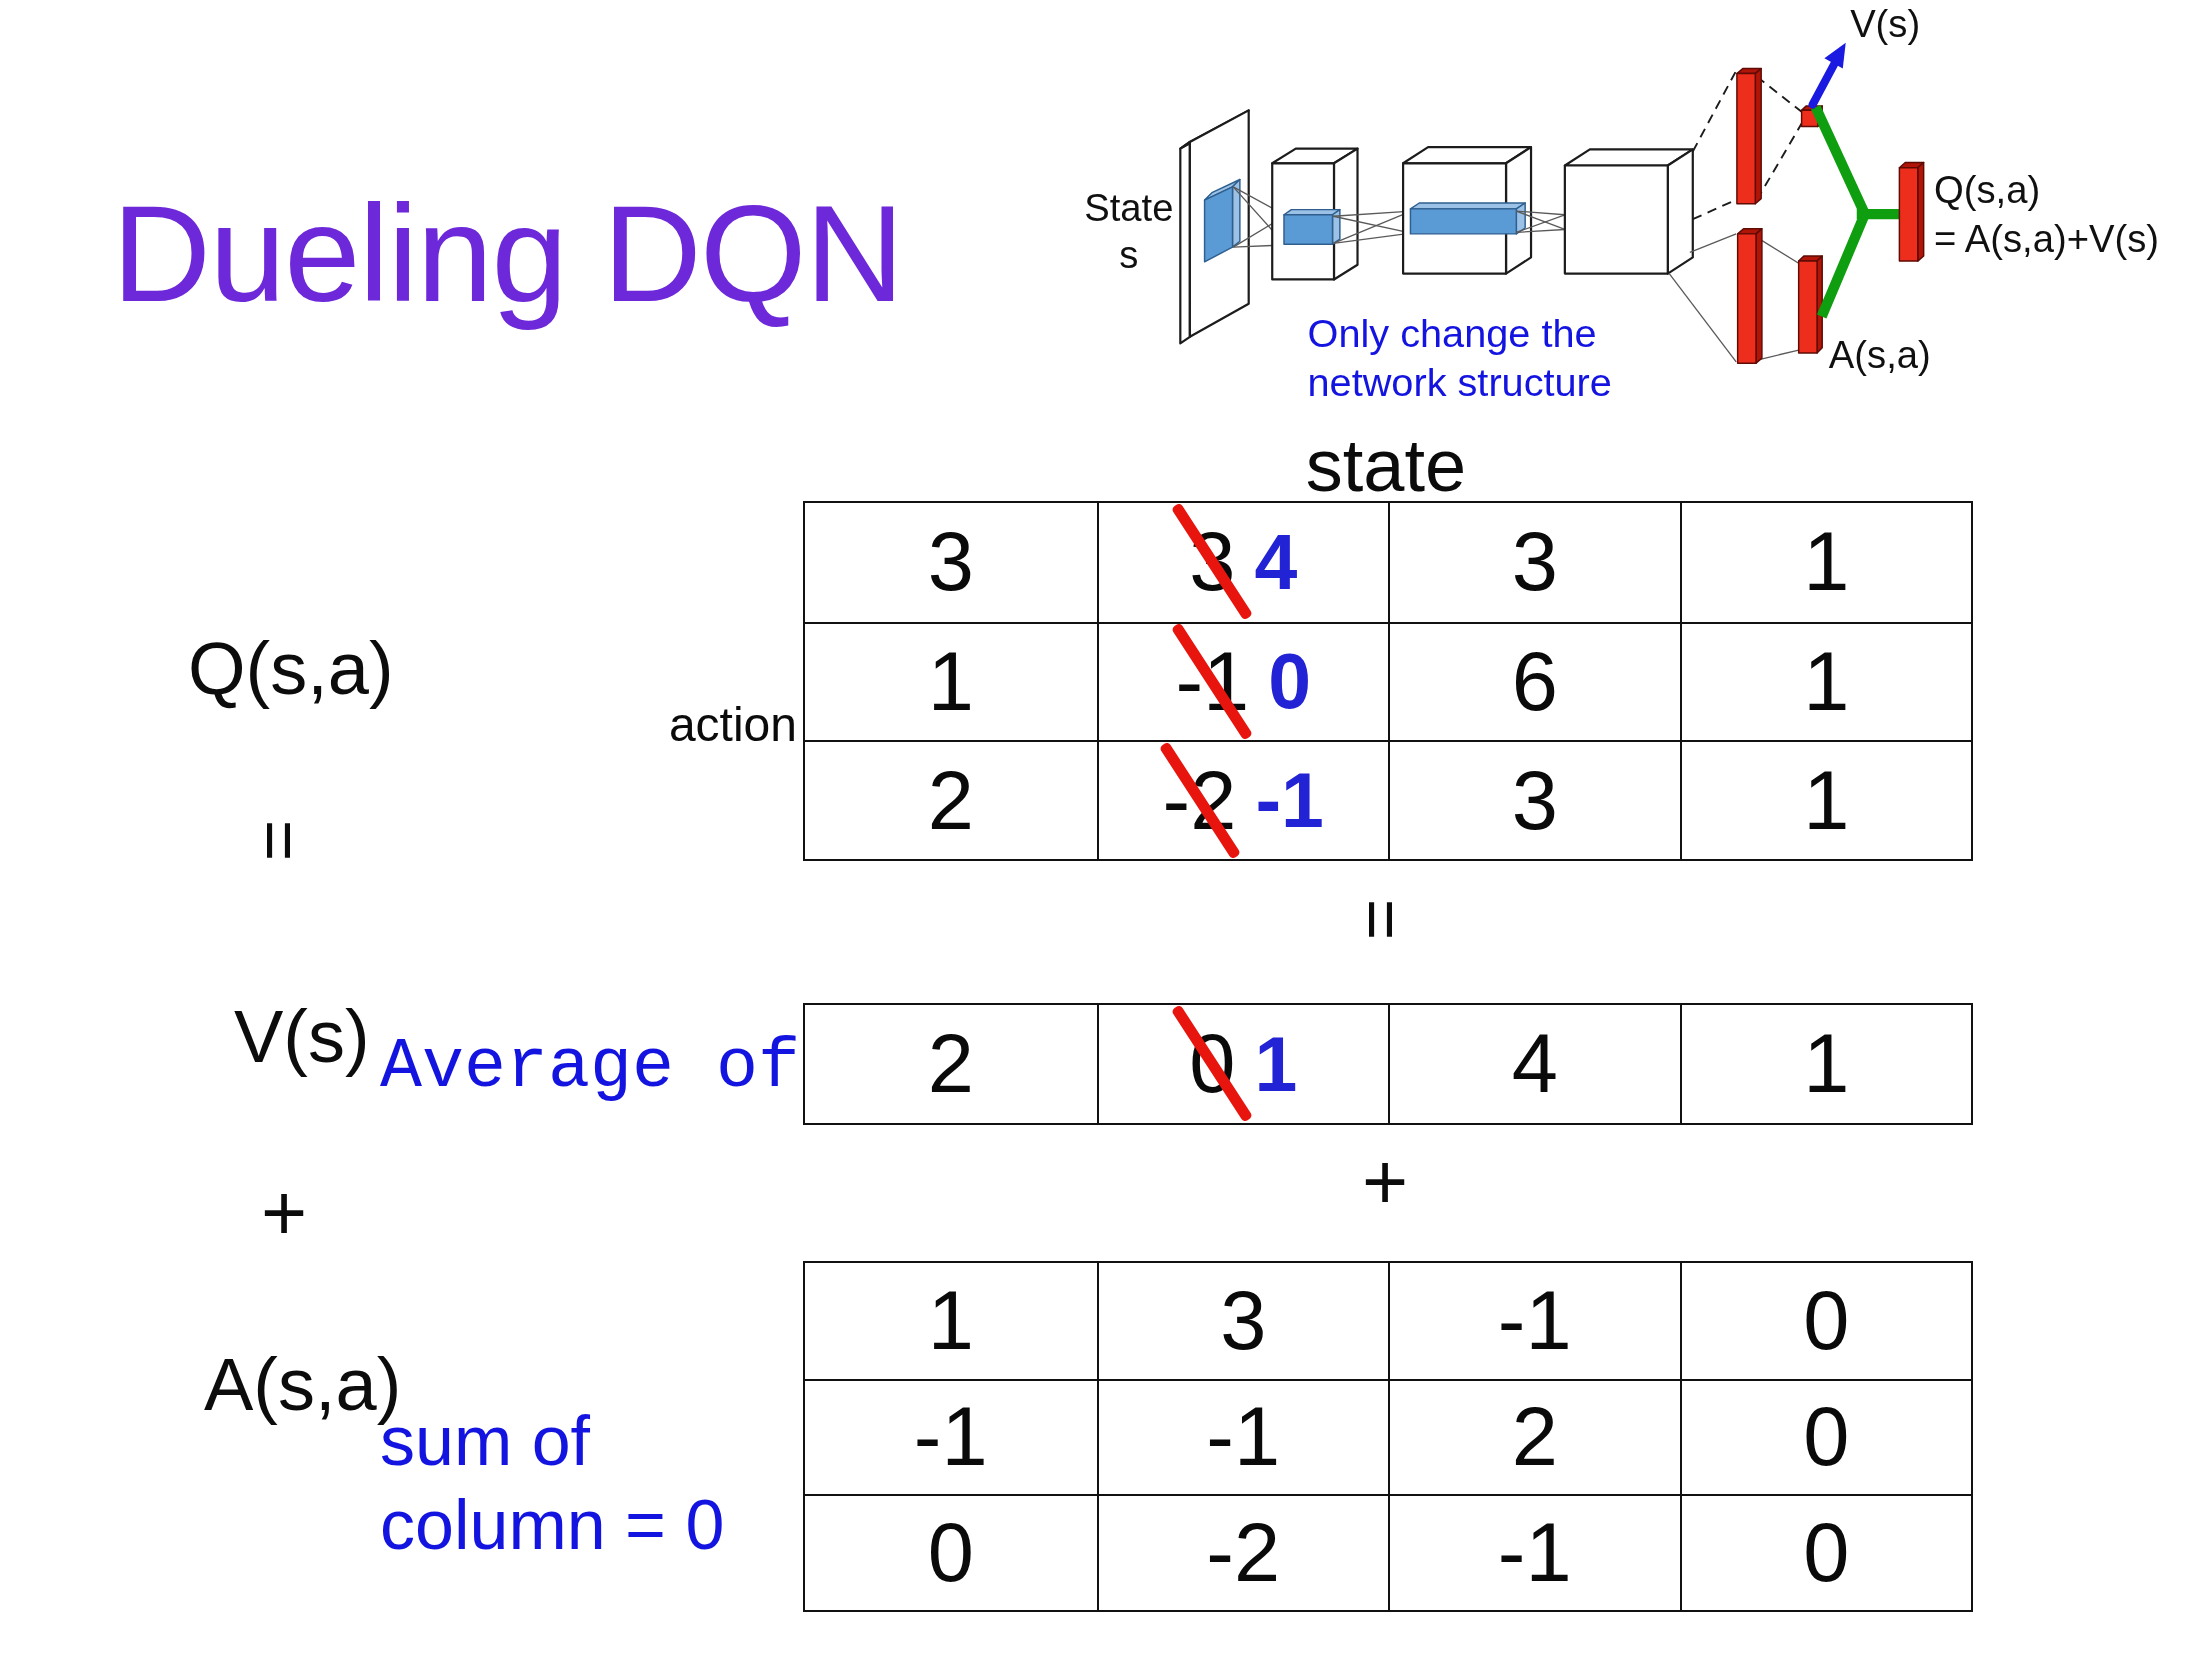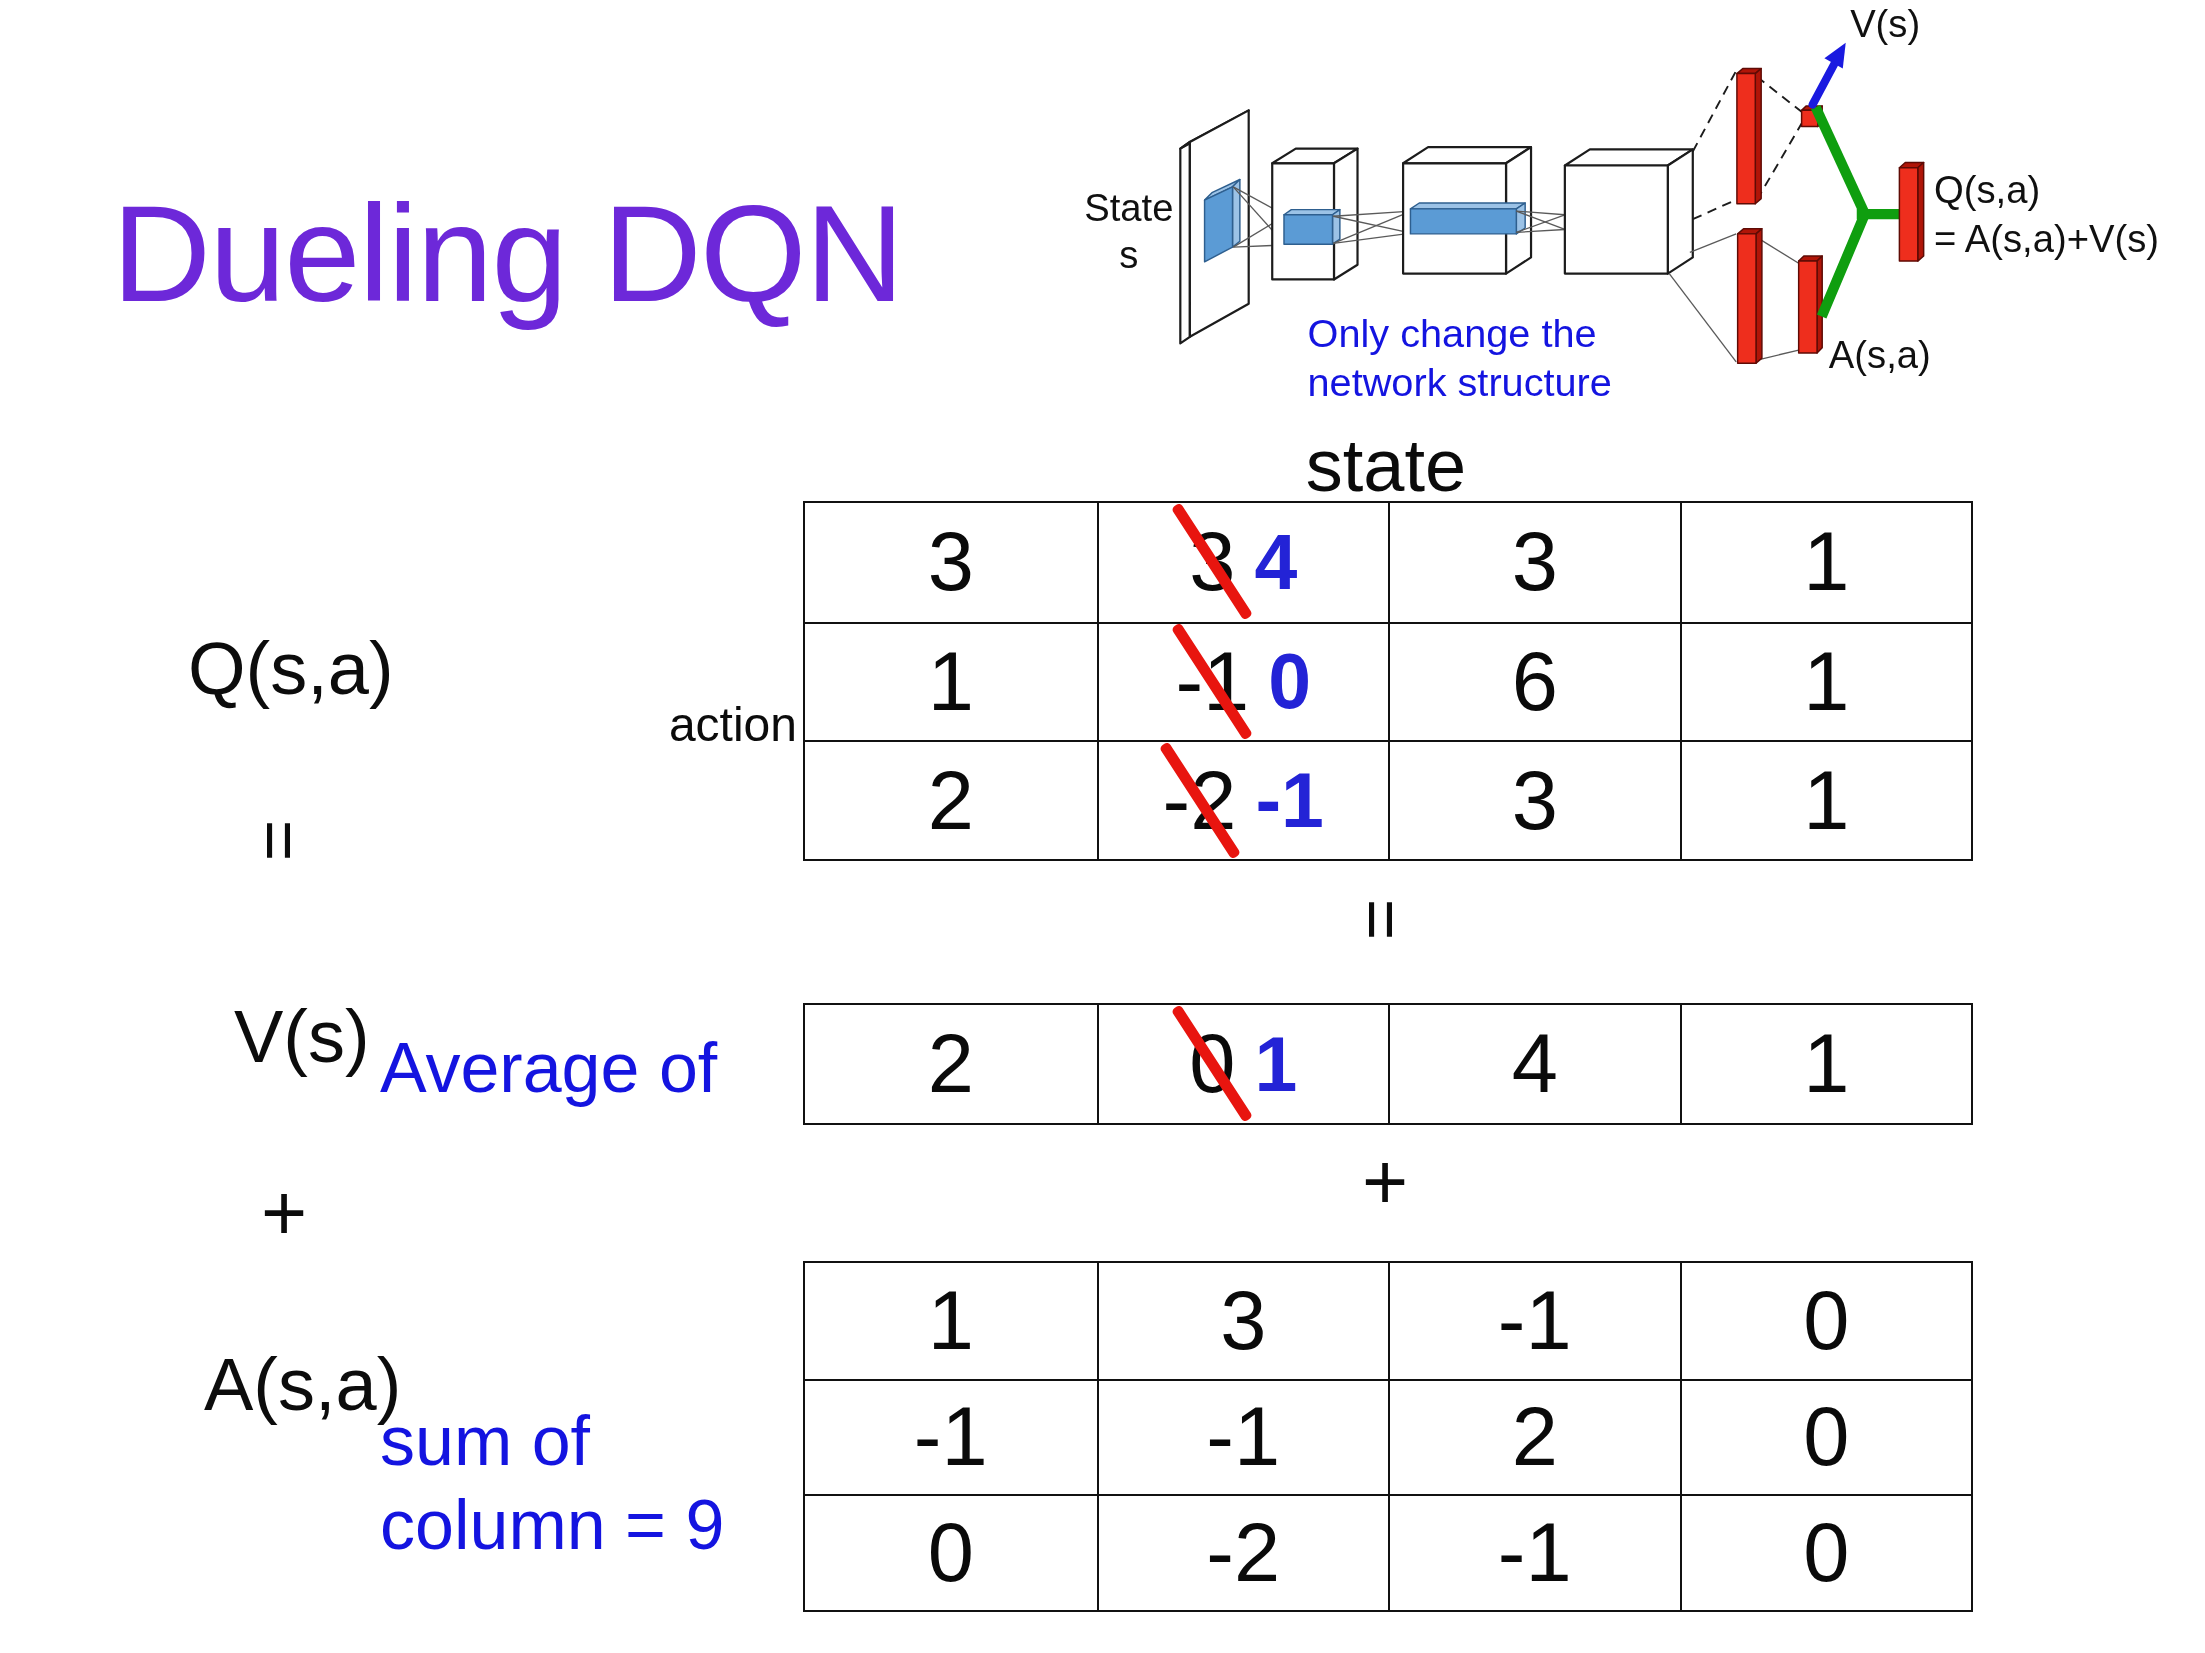--- a/index.html
+++ b/index.html
@@ -197,26 +197,26 @@
     <text class="dnote" x="338" y="472">Only change the</text>
     <text class="dnote" x="338" y="538">network structure</text>
   </svg>
 
   <div class="abs side-label" style="left:188px;top:626px;">Q(s,a)</div>
   <div class="abs rot-eq" style="left:259px;top:800px;">=</div>
   <div class="abs side-label" style="left:234px;top:994px;">V(s)</div>
   <div class="abs plus" style="left:261px;top:1167px;">+</div>
   <div class="abs side-label" style="left:204px;top:1342px;">A(s,a)</div>
 
-  <div class="abs blue-note" style="left:380px;top:1026px;">
+  <div class="abs blue-note" style="left:380px;top:1026px;font-family:Liberation Mono, monospace;">
     <div>Average of</div>
   </div>
   <div class="abs blue-note" style="left:380px;top:1399px;">
     <div>sum of</div>
-    <div>column = 9</div>
+    <div>column = 0</div>
   </div>
 
   <div class="abs state-header">state</div>
   <div class="abs action-label">action</div>
 
   <div class="abs rot-eq" style="left:1361px;top:879px;">=</div>
   <div class="abs plus" style="left:1362px;top:1136px;">+</div>
 
   <div class="abs mtable" style="left:803px;top:501px;width:1166px;height:356px;grid-template-columns:repeat(4,1fr);grid-template-rows:repeat(3,1fr);">
     <div class="cell">

